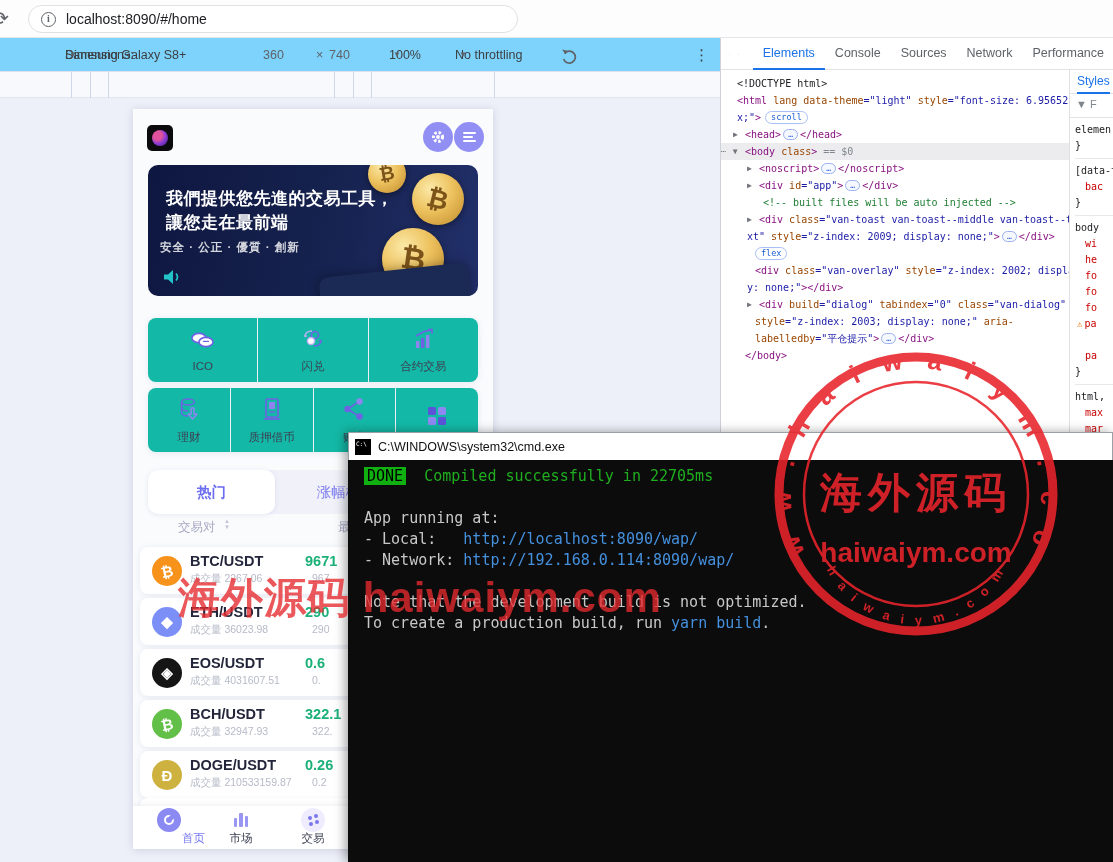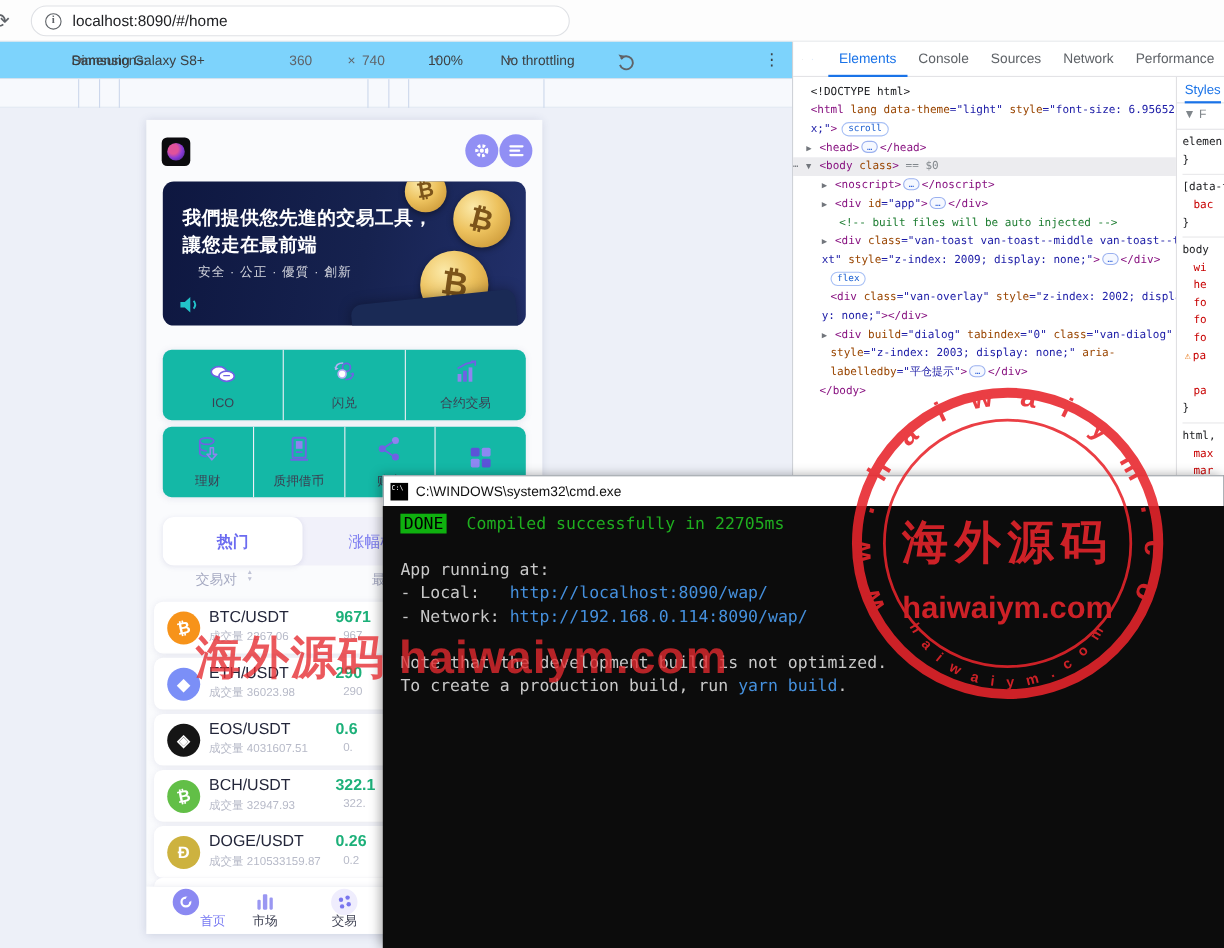--- a/index.html
+++ b/index.html
@@ -39,41 +39,41 @@
   .hdr-btn { position:absolute; top:13px; width:30px; height:30px; border-radius:50%; background:#918ff4; display:flex; align-items:center; justify-content:center; }
   .hdr-gear { right:40px; } .hdr-menu { right:9px; }
   .menu-bars { width:13px; } .menu-bars div { height:2.2px; background:#fff; border-radius:2px; margin:2px 0; }
   .menu-bars div:nth-child(1){width:13px} .menu-bars div:nth-child(2){width:10px} .menu-bars div:nth-child(3){width:13px}
 
   .banner { position:absolute; left:15px; top:56px; width:330px; height:131px; border-radius:10px; overflow:hidden; background:linear-gradient(100deg,#0e1740 0%,#16224f 55%,#22306b 100%); }
   .coin { position:absolute; border-radius:50%; background:radial-gradient(circle at 35% 30%, #fbe9a8 0%, #edc25e 45%, #c08a2a 100%); color:#7c541a; font-weight:bold; display:flex; align-items:center; justify-content:center; box-shadow:0 2px 6px rgba(0,0,0,.4); }
   .phoneblob { position:absolute; right:8px; bottom:-14px; width:150px; height:40px; background:#1a2a55; border-radius:10px 10px 0 0; transform:rotate(-6deg); box-shadow:0 0 12px rgba(0,0,0,.35); }
   .bn-l1 { position:absolute; left:18px; top:22px; color:#fff; font-size:17px; font-weight:bold; letter-spacing:.5px; }
   .bn-l2 { position:absolute; left:18px; top:46px; color:#fff; font-size:17px; font-weight:bold; letter-spacing:.5px; }
-  .bn-sub { position:absolute; left:32px; top:75px; color:rgba(255,255,255,.82); font-size:11.5px; letter-spacing:1px; }
+  .bn-sub { position:absolute; left:12px; top:75px; color:rgba(255,255,255,.82); font-size:11.5px; letter-spacing:1px;font-weight:bold; }
   .bn-speaker { position:absolute; left:15px; bottom:10px; }
 
   .gridcard { position:absolute; left:15px; width:330px; height:64px; background:#14b8a6; border-radius:8px; box-shadow:0 1px 6px rgba(120,120,160,.14); display:flex; }
   .gcell { flex:1; display:flex; flex-direction:column; align-items:center; justify-content:center; border-right:1px solid #efeff6; }
   .gcell:last-child { border-right:none; }
   .gcell .glabel { margin-top:4px; font-size:11.5px; color:#3c3f52; white-space:nowrap; }
 
   .tabbar { position:absolute; left:15px; top:361px; width:330px; height:44px; background:#f1f1fa; border-radius:10px; }
   .tab-active { position:absolute; left:0; top:0; width:127px; height:44px; background:#fff; border-radius:10px; box-shadow:0 1px 5px rgba(120,120,170,.15); display:flex; align-items:center; justify-content:center; font-size:14.5px; color:#6c6cf0; font-weight:bold; }
   .tab-idle { position:absolute; left:127px; top:0; width:127px; height:44px; display:flex; align-items:center; justify-content:center; font-size:14.5px; color:#7d7df0; }
 
   .list-head { position:absolute; left:15px; top:410px; width:330px; height:20px; font-size:12.5px; color:#a6aac2; }
   .lh-pair { position:absolute; left:30px; top:0; }
   .lh-sort { position:absolute; left:76px; top:-1px; display:inline-flex; flex-direction:column; line-height:6px; font-size:6px; color:#c0c3d6; }
   .lh-price { position:absolute; left:190px; top:0; white-space:nowrap; }
 
   .crow { position:absolute; left:7px; width:346px; height:47px; background:#fff; border-radius:8px; box-shadow:0 1px 6px rgba(120,120,160,.14); }
   .c-ic { position:absolute; left:12px; top:9px; width:30px; height:30px; border-radius:50%; color:#fff; font-weight:bold; font-size:15px; display:flex; align-items:center; justify-content:center; }
   .c-ic .sym-rot { display:inline-block; transform:rotate(-12deg); }
-  .c-pair { position:absolute; left:50px; top:6px; font-size:14.5px; font-weight:normal; color:#23263a; }
+  .c-pair { position:absolute; left:50px; top:6px; font-size:14.5px; font-weight:bold; color:#23263a; }
   .c-vol { position:absolute; left:50px; top:25px; font-size:10.5px; color:#b7bac8; white-space:nowrap; }
   .c-price { position:absolute; left:165px; top:6px; font-size:14.5px; font-weight:bold; color:#1cb079; white-space:nowrap; }
   .c-sub { position:absolute; left:172px; top:25px; font-size:10.5px; color:#b7bac8; white-space:nowrap; }
   .next-strip { position:absolute; left:7px; top:689px; width:346px; height:8px; background:#fff; border-radius:8px 8px 0 0; box-shadow:0 1px 4px rgba(120,120,160,.14); }
 
   .navbar { position:absolute; left:0; top:697px; width:360px; height:43px; background:#fff; box-shadow:0 -1px 5px rgba(140,140,180,.15); }
   .nav-item { position:absolute; top:0; width:72px; height:43px; text-align:center; }
   .nav-ic { margin:2px auto 0; width:24px; height:24px; border-radius:50%; display:flex; align-items:center; justify-content:center; }
   .nav-lab { font-size:11.5px; color:#3f4254; line-height:13px; }
   .nav-item.active .nav-lab { color:#7678f2;text-align:right; }

